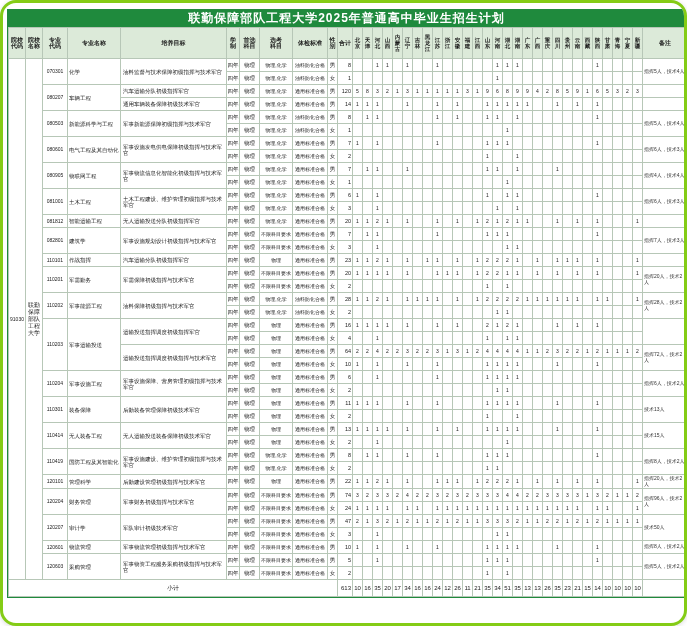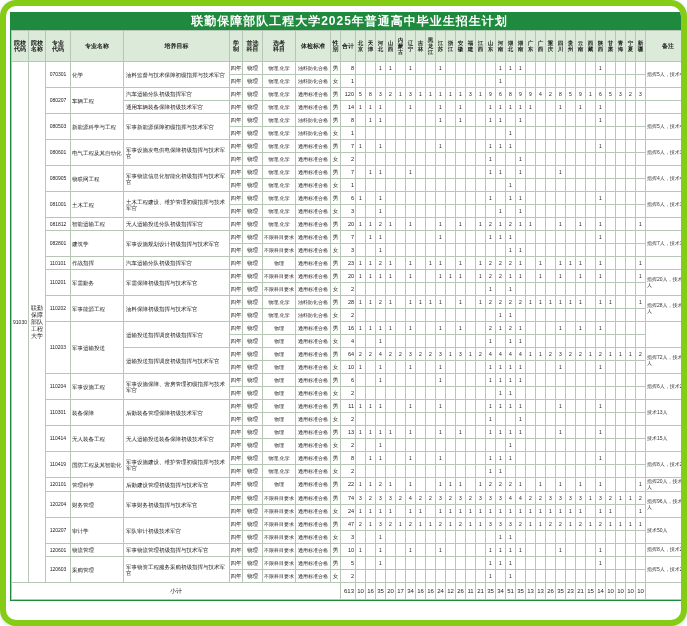--- a/index.html
+++ b/index.html
@@ -1,16 +1,16 @@
 <!DOCTYPE html>
 <html><head>
 <meta charset="utf-8">
 <style>
   html,body{margin:0;padding:0;background:#fff;font-family:"Liberation Sans","DejaVu Sans",sans-serif;}
-  .card{width:687px;height:626px;box-sizing:border-box;background:#fff;border:6px solid #84cc16;
+  .card{width:687px;height:626px;box-sizing:border-box;background:#fff;border:3px solid #84cc16;
         border-radius:16px;box-shadow:0 1px 5px rgba(0,0,0,.15);padding:6px 4px 4px 4px;overflow:hidden;}
   .sheet{border:1.5px solid #1f8a3d;width:679px;box-sizing:border-box;}
   .titlebar{background:#1f8a3d;color:#fff;font-weight:bold;font-size:12px;text-align:center;
             height:17px;line-height:17px;letter-spacing:1px;}
   table{border-collapse:collapse;table-layout:fixed;width:100%;}
   td,th{border:1px solid #b7c7b7;padding:0;text-align:center;vertical-align:middle;overflow:hidden;color:#1b1b1b;}
   thead th{background:#dcead9;font-size:6px;line-height:6.5px;white-space:pre-line;font-weight:bold;height:30px;}
   th.prov-h{font-size:5.5px;line-height:6px;word-break:break-all;padding:0 1px;}
   tbody tr{height:13px;}
   tbody td{font-size:6px;line-height:6.5px;}

